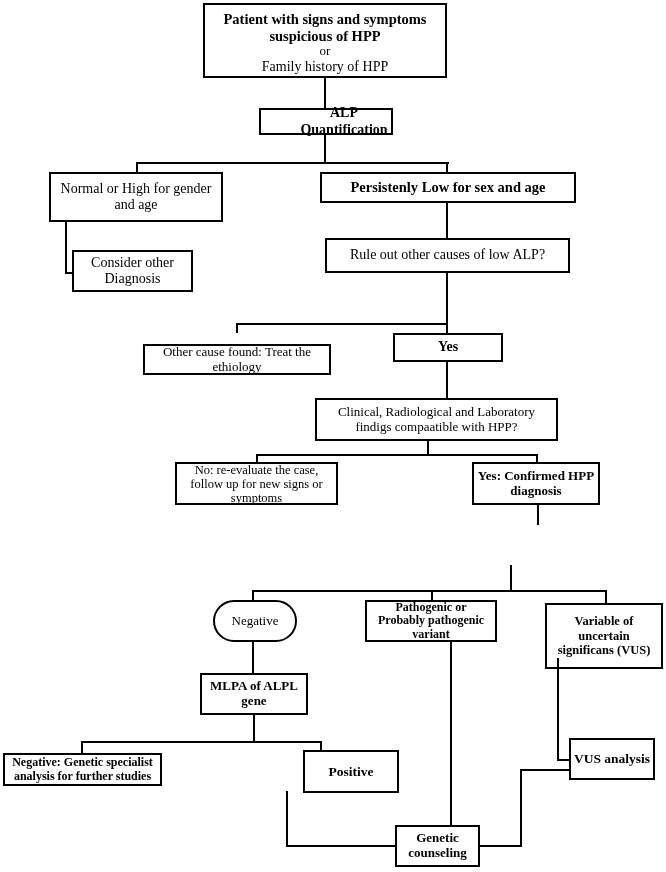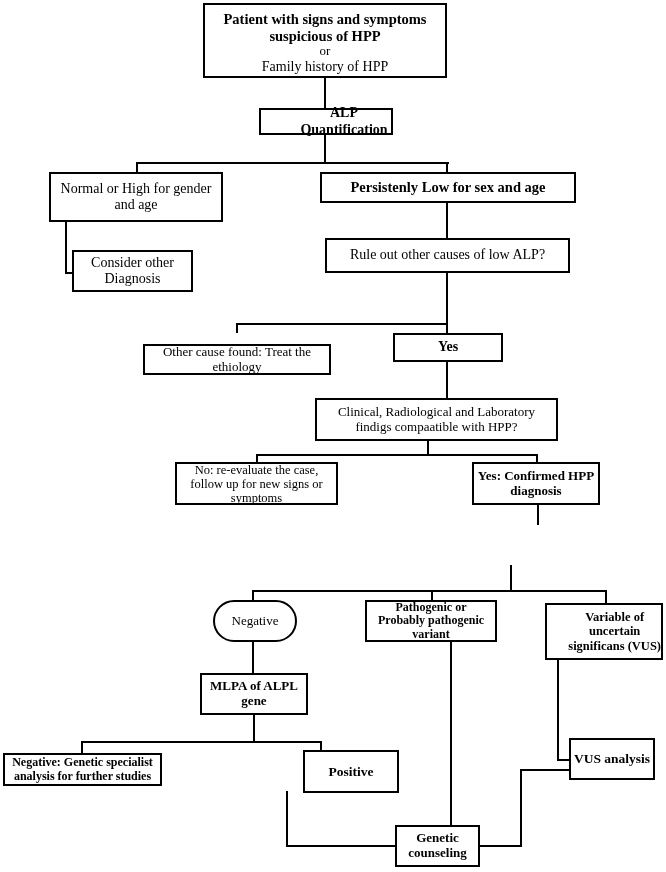--- a/index.html
+++ b/index.html
@@ -85,21 +85,21 @@
   <div class="node" style="left:213px;top:600px;width:84px;height:42px;border-radius:21px;">
     <span class="t" style="font-size:13px;">Negative</span>
   </div>
 
   <div class="node" style="left:365px;top:600px;width:132px;height:42px;">
     <span class="t b" style="font-size:12px;line-height:1.12;">Pathogenic or
 Probably pathogenic
 variant</span>
   </div>
 
-  <div class="node" style="left:545px;top:603px;width:118px;height:57px;justify-content:flex-end;">
+  <div class="node" style="left:545px;top:603px;width:118px;height:66px;">
     <span class="t b" style="font-size:12.5px;line-height:1.15;">Variable of
 uncertain
 significans (VUS)</span>
   </div>
 
   <div class="node" style="left:200px;top:673px;width:108px;height:42px;">
     <span class="t b" style="font-size:13px;">MLPA of ALPL
 gene</span>
   </div>
 

